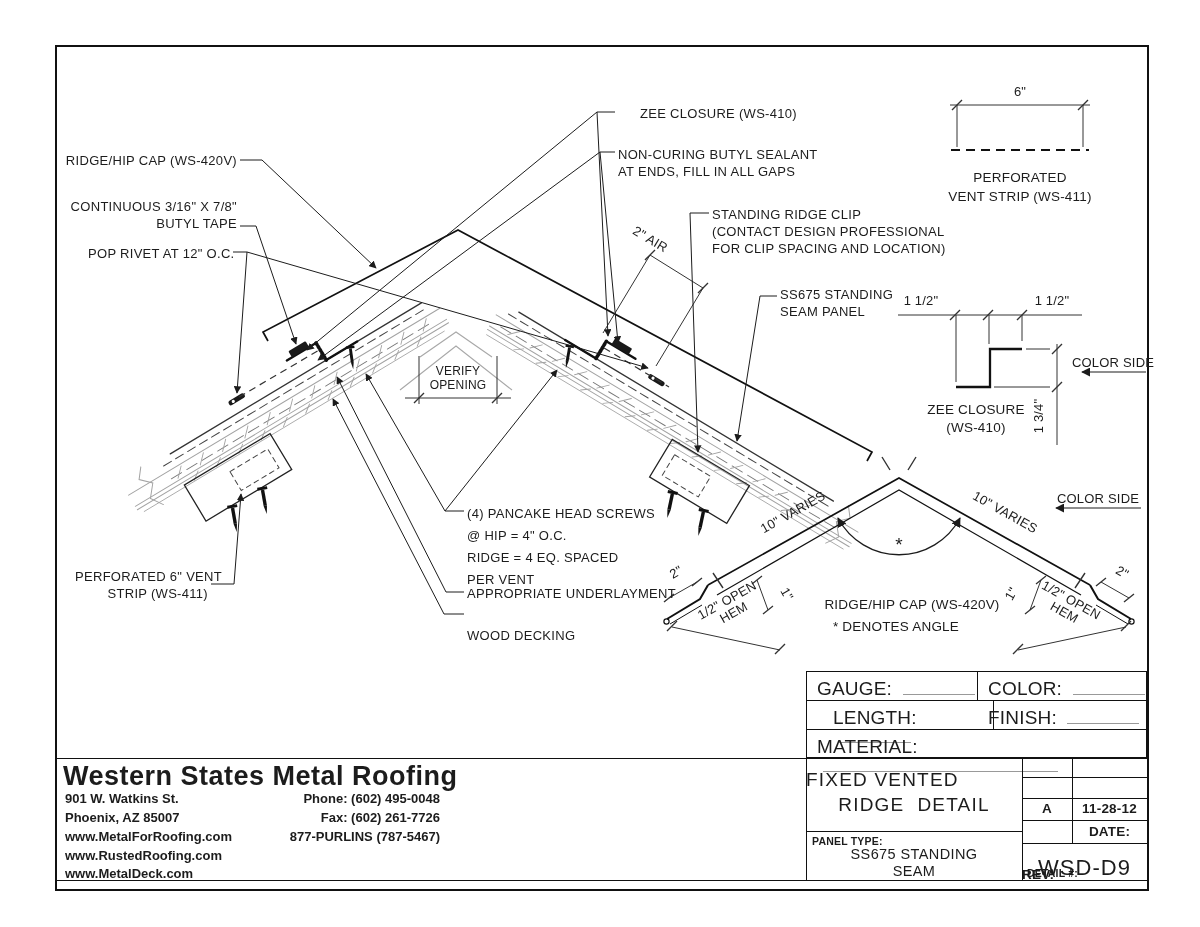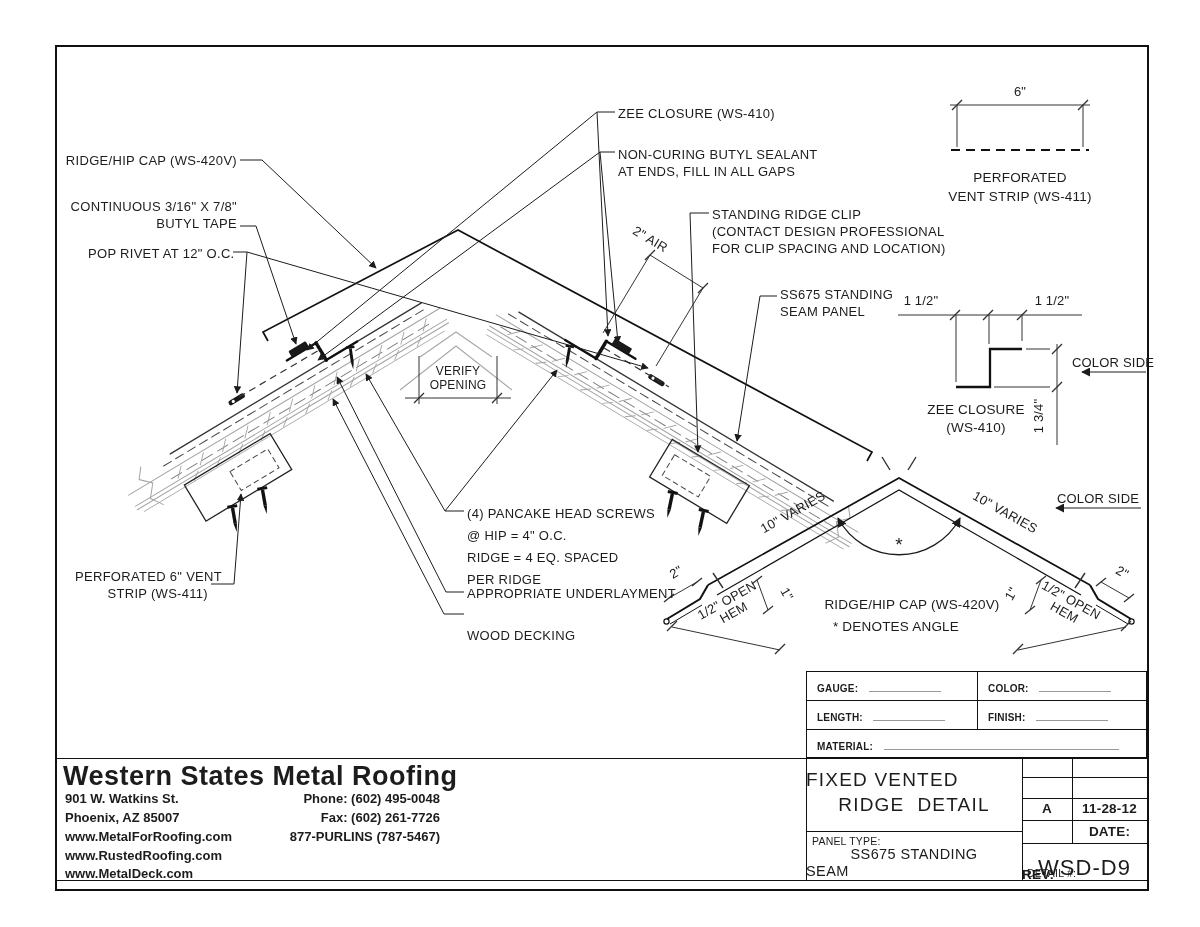--- a/index.html
+++ b/index.html
@@ -10,26 +10,26 @@
   svg text{font-family:"Liberation Sans",sans-serif;font-size:13px;fill:#1c1c1c;letter-spacing:.2px;}
   svg text.sm{font-size:12px;}
   svg text.cap{font-size:13.5px;}
   svg text.star{font-size:19px;}
   .cadlab{position:absolute;font-size:13px;letter-spacing:.3px;line-height:17px;white-space:nowrap;color:#1c1c1c;}
   .r{text-align:right;}
   
   .blk{position:absolute;box-sizing:border-box;}
   .hline{position:absolute;height:0;border-top:1.5px solid #111;}
   .vline{position:absolute;width:0;border-left:1.5px solid #111;}
-  .spec-label{font-size:10px;font-weight:700;letter-spacing:.2px;}
+  .spec-label{font-size:19px;font-weight:400;letter-spacing:.2px;}
   .fill-line{display:inline-block;border-bottom:1.5px solid #999;height:13px;vertical-align:baseline;}
   .company{font-size:27px;letter-spacing:.5px;white-space:nowrap;}
   .addr{font-size:13px;font-weight:700;white-space:nowrap;}
   .ttl{font-size:19px;letter-spacing:1.2px;white-space:pre;}
-  .small-lab{font-size:10.5px;font-weight:400;letter-spacing:.2px;}
+  .small-lab{font-size:10.5px;font-weight:700;letter-spacing:.2px;}
   .ptype{font-size:14.5px;letter-spacing:.4px;white-space:nowrap;}
   .revtxt{font-size:13.5px;font-weight:700;letter-spacing:.2px;}
   .detailno{font-size:22px;letter-spacing:1px;}
 </style>
 </head>
 <body>
 
 <div id="sheet">
   <div id="border"></div>
 
@@ -282,53 +282,53 @@
       <text class="cap" x="912" y="609" text-anchor="middle">RIDGE/HIP CAP (WS-420V)</text>
       <text class="cap" x="896" y="631" text-anchor="middle">* DENOTES ANGLE</text>
     </g>
   </svg>
 
   <div class="cadlab r" style="left:63px;top:152px;width:174px;"><span>RIDGE/HIP CAP (WS-420V)</span></div>
   <div class="cadlab r" style="left:60px;top:198px;width:177px;">
     <span>CONTINUOUS 3/16" X 7/8"</span><br><span>BUTYL TAPE</span>
   </div>
   <div class="cadlab r" style="left:88px;top:245px;width:142px;"><span>POP RIVET AT 12" O.C.</span></div>
-  <div class="cadlab" style="left:618px;top:105px;"><span>ZEE CLOSURE (WS-410)</span></div>
+  <div class="cadlab" style="left:640px;top:105px;"><span>ZEE CLOSURE (WS-410)</span></div>
   <div class="cadlab" style="left:618px;top:146px;">
     <span>NON-CURING BUTYL SEALANT</span><br><span>AT ENDS, FILL IN ALL GAPS</span>
   </div>
   <div class="cadlab" style="left:712px;top:206px;">
     <span>STANDING RIDGE CLIP</span><br><span>(CONTACT DESIGN PROFESSIONAL</span><br><span>FOR CLIP SPACING AND LOCATION)</span>
   </div>
   <div class="cadlab" style="left:780px;top:286px;">
     <span>SS675 STANDING</span><br><span>SEAM PANEL</span>
   </div>
   <div class="cadlab" style="left:467px;top:503px;line-height:22px;">
     <span>(4) PANCAKE HEAD SCREWS</span><br><span>@ HIP = 4" O.C.</span><br>
-    <span>RIDGE = 4 EQ. SPACED</span><br><span>PER RIDGE</span>
+    <span>RIDGE = 4 EQ. SPACED</span><br><span>PER VENT</span>
   </div>
   <div class="cadlab" style="left:467px;top:585px;"><span>APPROPRIATE UNDERLAYMENT</span></div>
   <div class="cadlab" style="left:467px;top:607px;margin-top:20px;"><span>WOOD DECKING</span></div>
   <div class="cadlab r" style="left:75px;top:568px;width:133px;">
     <span>PERFORATED 6" VENT</span><br><span>STRIP (WS-411)</span>
   </div>
 
   <div class="blk" style="left:806px;top:671px;width:341px;height:87px;border:1.5px solid #111;">
     <div class="blk" style="left:0;top:0;width:100%;height:29px;border-bottom:1.5px solid #111;">
       <div class="blk" style="left:0;top:0;width:171px;height:100%;border-right:1.5px solid #111;padding:6px 0 0 10px;">
         <span class="spec-label">GAUGE:</span>
         <span class="fill-line" style="width:72px;margin-left:6px;"></span>
       </div>
       <div class="blk" style="left:171px;top:0;right:0;height:100%;padding:6px 0 0 10px;">
         <span class="spec-label">COLOR:</span>
         <span class="fill-line" style="width:72px;margin-left:6px;"></span>
       </div>
     </div>
     <div class="blk" style="left:0;top:29px;width:100%;height:29px;border-bottom:1.5px solid #111;">
-      <div class="blk" style="left:0;top:0;width:171px;height:100%;border-right:1.5px solid #111;padding:6px 12px 0 10px;">
+      <div class="blk" style="left:16px;top:0;width:171px;height:100%;border-right:1.5px solid #111;padding:6px 12px 0 10px;">
         <span class="spec-label">LENGTH:</span>
         <span class="fill-line" style="width:72px;margin-left:6px;"></span>
       </div>
       <div class="blk" style="left:171px;top:0;right:0;height:100%;padding:6px 0 0 10px;">
         <span class="spec-label">FINISH:</span>
         <span class="fill-line" style="width:72px;margin-left:6px;"></span>
       </div>
     </div>
     <div class="blk" style="left:0;top:58px;width:100%;height:26px;padding:6px 0 16px 10px;">
       <span class="spec-label">MATERIAL:</span>
@@ -349,21 +349,21 @@
   <div class="addr" style="position:absolute;left:65px;top:866px;"><span>www.MetalDeck.com</span></div>
   <div class="addr r" style="position:absolute;left:240px;top:791px;width:200px;"><span>Phone: (602) 495-0048</span></div>
   <div class="addr r" style="position:absolute;left:240px;top:810px;width:200px;"><span>Fax: (602) 261-7726</span></div>
   <div class="addr r" style="position:absolute;left:240px;top:829px;width:200px;"><span>877-PURLINS (787-5467)</span></div>
 
   <div class="ttl" style="position:absolute;left:806px;top:769px;width:216px;text-align:left;"><span>FIXED VENTED</span></div>
   <div class="ttl" style="position:absolute;left:806px;top:794px;width:216px;text-align:center;"><span>RIDGE  DETAIL</span></div>
   <div class="hline" style="left:806px;top:831px;width:216px;"></div>
   <div class="small-lab" style="position:absolute;left:812px;top:835px;"><span>PANEL TYPE:</span></div>
   <div class="ptype" style="position:absolute;left:806px;top:846px;width:216px;text-align:center;"><span>SS675 STANDING</span></div>
-  <div class="ptype" style="position:absolute;left:806px;top:863px;width:216px;"><span>SEAM</span></div>
+  <div class="ptype" style="position:absolute;left:806px;top:863px;width:216px;text-align:center;"><span>SEAM</span></div>
 
   <div class="hline" style="left:1022px;top:777px;width:125px;"></div>
   <div class="hline" style="left:1022px;top:798px;width:125px;"></div>
   <div class="hline" style="left:1022px;top:820px;width:125px;"></div>
   <div class="hline" style="left:1022px;top:843px;width:125px;"></div>
   <div class="vline" style="left:1072px;top:758px;height:85px;"></div>
   <div class="revtxt" style="position:absolute;left:1022px;top:801px;width:50px;text-align:center;"><span>A</span></div>
   <div class="revtxt" style="position:absolute;left:1072px;top:801px;width:75px;text-align:center;"><span>11-28-12</span></div>
   <div class="revtxt" style="position:absolute;left:1022px;top:824px;width:50px;text-align:left;margin-top:43px;"><span>REV:</span></div>
   <div class="revtxt" style="position:absolute;left:1072px;top:824px;width:75px;text-align:center;"><span>DATE:</span></div>

